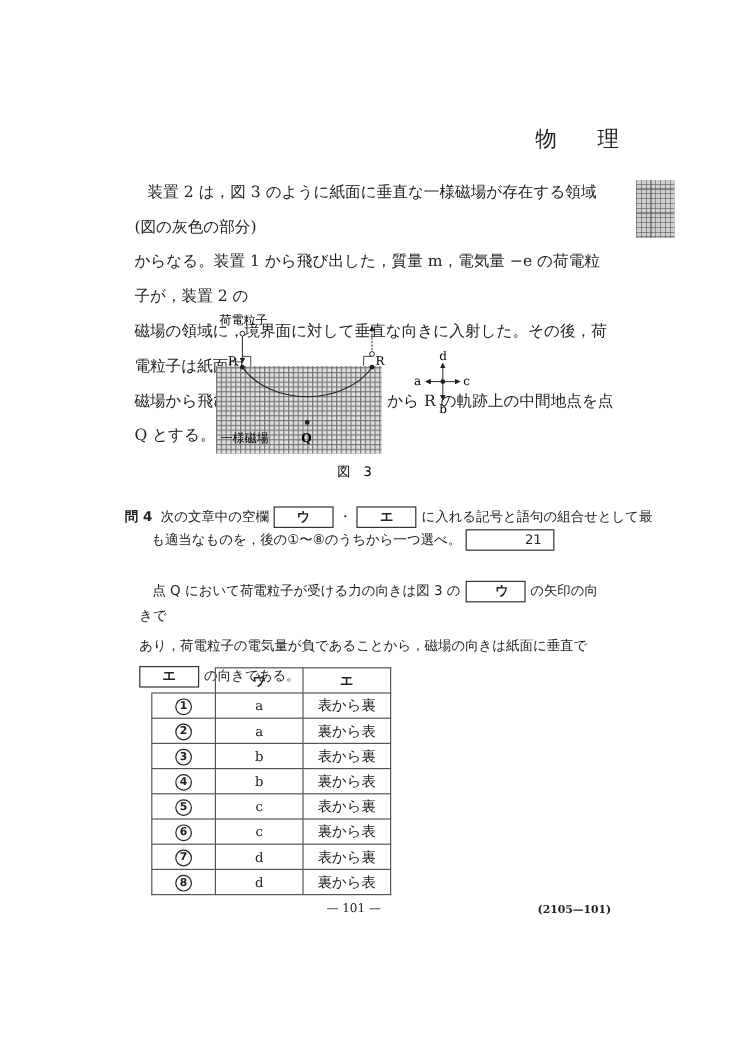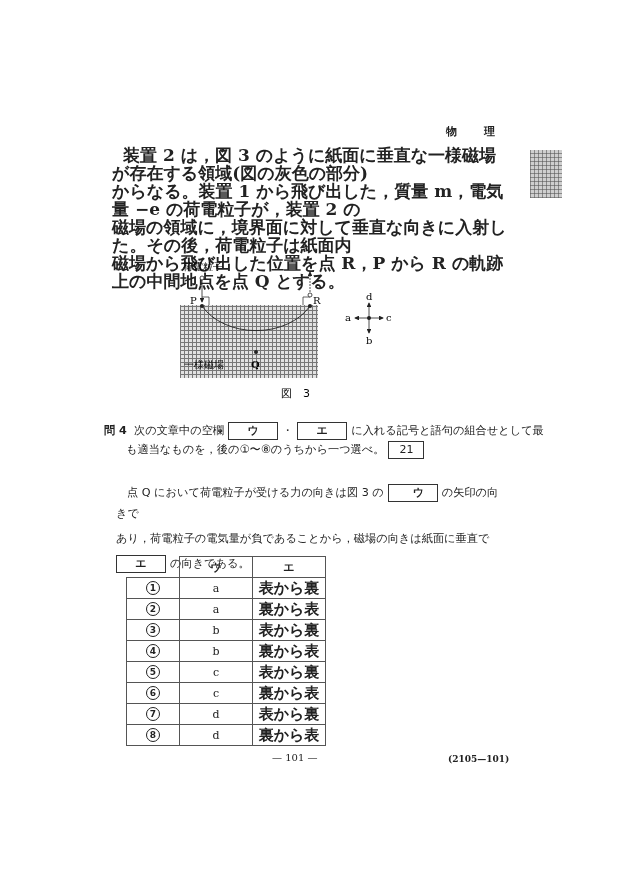--- a/index.html
+++ b/index.html
@@ -1,41 +1,41 @@
 <!DOCTYPE html>
 <html><head>
 <meta charset="utf-8">
 <style>
   html, body { margin:0; padding:0; }
   body { width:620px; height:876px; background:#ffffff; position:relative; overflow:hidden;
          font-family:"DejaVu Serif", serif; color:#222; }
   .abs { position:absolute; }
-  .subject { left:446px; top:124px; font-size:11px; font-weight:bold; letter-spacing:8px; font-family:"DejaVu Sans", sans-serif; }
+  .subject { left:446px; top:104px; font-size:18px; font-weight:normal; letter-spacing:8px; font-family:"DejaVu Sans", sans-serif; }
   .tab { left:530px; top:150px; width:32px; height:48px;
          background:
            repeating-linear-gradient(0deg, rgba(80,80,80,0.55) 0 1px, transparent 1px 4px),
            repeating-linear-gradient(90deg, rgba(80,80,80,0.55) 0 1px, transparent 1px 4px),
            #cfcfcf; }
-  .para { left:112px; top:146px; width:400px; font-size:17px; line-height:18px;font-weight:bold; }
+  .para { left:112px; top:146px; width:400px; font-size:13px; line-height:29px; }
   .para p { margin:0; }
   .indent { text-indent:11px; }
   .fig { left:180px; top:258px; width:240px; height:150px; }
   .q-line { left:104px; top:421px; font-size:11.2px; line-height:20px; white-space:nowrap; font-family:"DejaVu Sans", sans-serif; }
   .q-line2 { left:126px; top:441px; font-size:11.2px; white-space:nowrap; font-family:"DejaVu Sans", sans-serif; }
   .blank { display:inline-block; border:1px solid #333; min-width:48px; height:16px; line-height:16px; text-align:center;
            font-weight:bold; vertical-align:middle; margin:0 4px; font-family:"DejaVu Sans", sans-serif; font-size:11px; }
-  .blank.small { min-width:34px; }
+  .blank.small { min-width:34px;padding-left:38px; }
   .body2 { left:112px; top:478px; width:400px; font-size:11.2px; line-height:21px; font-family:"DejaVu Sans", sans-serif; }
   .body2 p { margin:4px; }
   table.opts { position:absolute; left:126px; top:556px; border-collapse:collapse; font-size:11px; }
   table.opts td, table.opts th { border:1px solid #555; height:20px; text-align:center; padding:0; }
   table.opts th { font-weight:bold; font-family:"DejaVu Sans", sans-serif; }
   table.opts td.c0 { width:52px; }
   table.opts td.c1 { width:72px; }
-  table.opts td.c2 { width:72px; font-family:"DejaVu Sans", sans-serif; font-size:15px;font-weight:bold; }
+  table.opts td.c2 { width:72px; font-family:"DejaVu Sans", sans-serif; font-size:12px; }
   table.opts tr.head td.c0 { border:none; border-right:1px solid #555; border-bottom:1px solid #555; }
   .circ { display:inline-block; width:12px; height:12px; border:1.6px solid #222; border-radius:50%;
           font-size:9px; line-height:12px; font-weight:bold; font-family:"DejaVu Sans", sans-serif; }
   .pagenum { left:272px; top:752px; font-size:10px; }
   .code { left:448px; top:754px; font-size:9px;font-weight:bold; }
 </style>
 </head>
 <body>
 
 <div class="abs subject">物　理</div>

